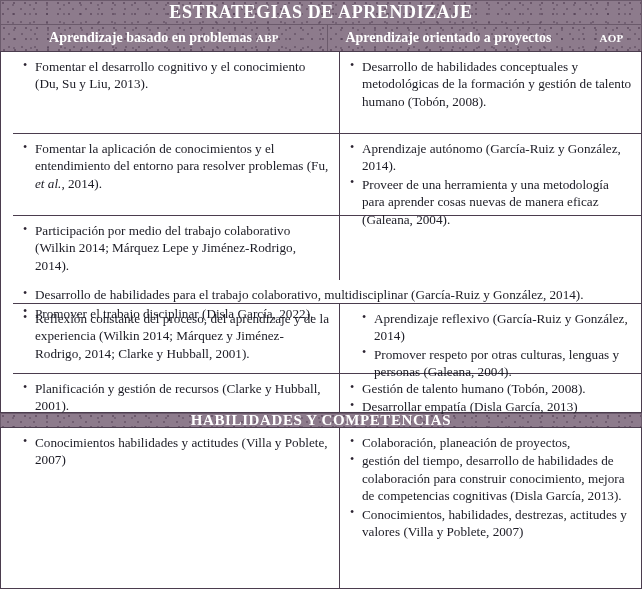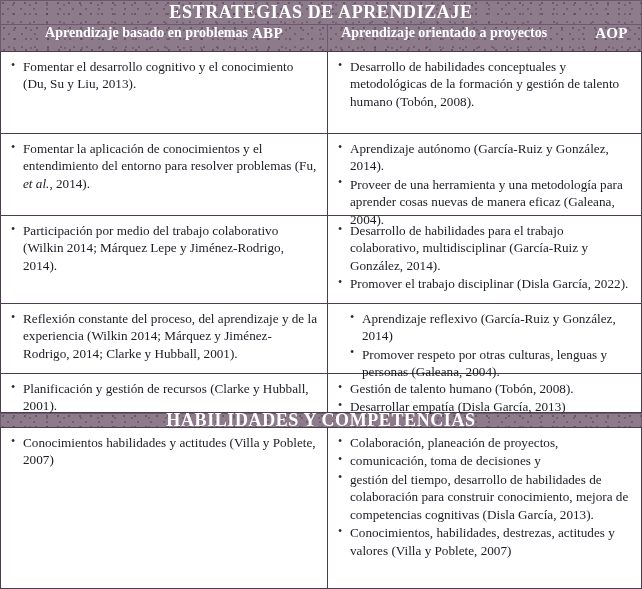--- a/index.html
+++ b/index.html
@@ -42,21 +42,21 @@
     align-items: center;
     justify-content: center;
   }
   .banner.top {
     height: 24px;
     font-size: 18px;
     border-bottom: none;
   }
   .banner.mid {
     height: 14px;
-    font-size: 18px;
+    font-size: 15px;
     border-top: 1px solid #6b5a6b;
     border-bottom: none;
     text-align: right;
   }
 
   
   .colhead-row {
     display: flex;
     height: 27px;
     border: 1px solid #6b5a6b;
@@ -68,28 +68,28 @@
     background-color: #8d7b8c;
     background-image:
       radial-gradient(circle at 3px 3px, rgba(60,40,62,0.42) 1.1px, transparent 1.3px),
       radial-gradient(circle at 8px 9px, rgba(60,40,62,0.34) 1.1px, transparent 1.3px),
       radial-gradient(circle at 13px 5px, rgba(60,40,62,0.30) 1.0px, transparent 1.2px);
     background-size: 11px 11px, 13px 13px, 17px 9px;
     color: #ffffff;
     font-weight: bold;
     font-size: 14px;
     display: flex;
-    align-items: flex-start;
+    align-items: center;
     justify-content: center;
     box-sizing: border-box;
   }
   .colhead.left  { width: 327px; border-right: 1px solid #6b5a6b; }
   .colhead.right { flex: 1; gap: 44px; }
   .abbr {
-    font-size: 15px;
+    font-size: 11px;
     font-weight: bold;
     margin-left: 4px;
     letter-spacing: 0.3px;
   }
 
   
   .rows {
     border-left: 1px solid #4b3d4e;
     border-right: 1px solid #4b3d4e;
     border-bottom: 1px solid #4b3d4e;
@@ -98,20 +98,21 @@
     display: flex;
     flex-direction: column;
     background: #ffffff;
   }
   .rows.last { flex: 1; border-top: 1px solid #4b3d4e; }
 
   .row {
     display: flex;
     border-bottom: 1px solid #4b3d4e;
     box-sizing: border-box;
+    margin-left: 12px;
   }
   .row:last-child { border-bottom: none; }
 
   .cell {
     box-sizing: border-box;
     padding: 6px 9px 5px 9px;
     font-size: 13.2px;
     line-height: 1.32;
   }
   .cell.left  { width: 327px; border-right: 1px solid #4b3d4e; }
@@ -133,21 +134,21 @@
     left: 1px;
     top: -0.5px;
     font-size: 12px;
     color: #2b2331;
   }
   .ital { font-style: italic; }
 
   
   .r1 { height: 82px; }
   .r2 { height: 82px; }
-  .r3 { height: 88px; }
+  .r3 { height: 88px; flex-direction: column; }
   .r4 { height: 70px; gap: 12px; }
   .r5 { height: 38px; }
 </style>
 </head>
 <body>
 
 <div id="table-root">
 
   <div class="banner top">
     <span>ESTRATEGIAS DE APRENDIZAJE</span>
@@ -244,21 +245,20 @@
   <div class="rows last">
     <div class="row" style="height:100%">
       <div class="cell left">
         <ul class="bullets">
           <li>Conocimientos habilidades y actitudes (Villa y Poblete, 2007)</li>
         </ul>
       </div>
       <div class="cell right">
         <ul class="bullets">
           <li>Colaboración, planeación de proyectos,</li>
-          <li>comunicación, toma de decisiones y</li>
           <li>gestión del tiempo, desarrollo de habilidades de colaboración para construir conocimiento, mejora de competencias cognitivas (Disla García, 2013).</li>
           <li>Conocimientos, habilidades, destrezas, actitudes y valores (Villa y Poblete, 2007)</li>
         </ul>
       </div>
     </div>
   </div>
 
 </div>
 
 </body></html>

